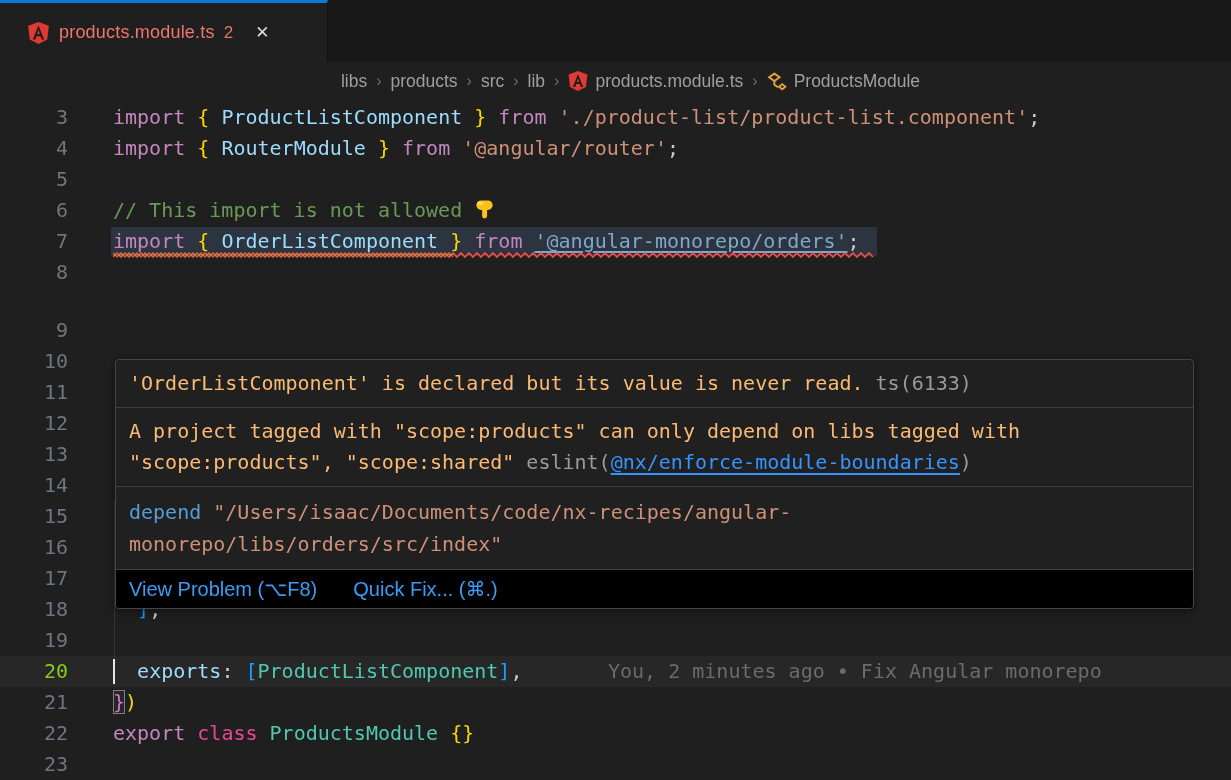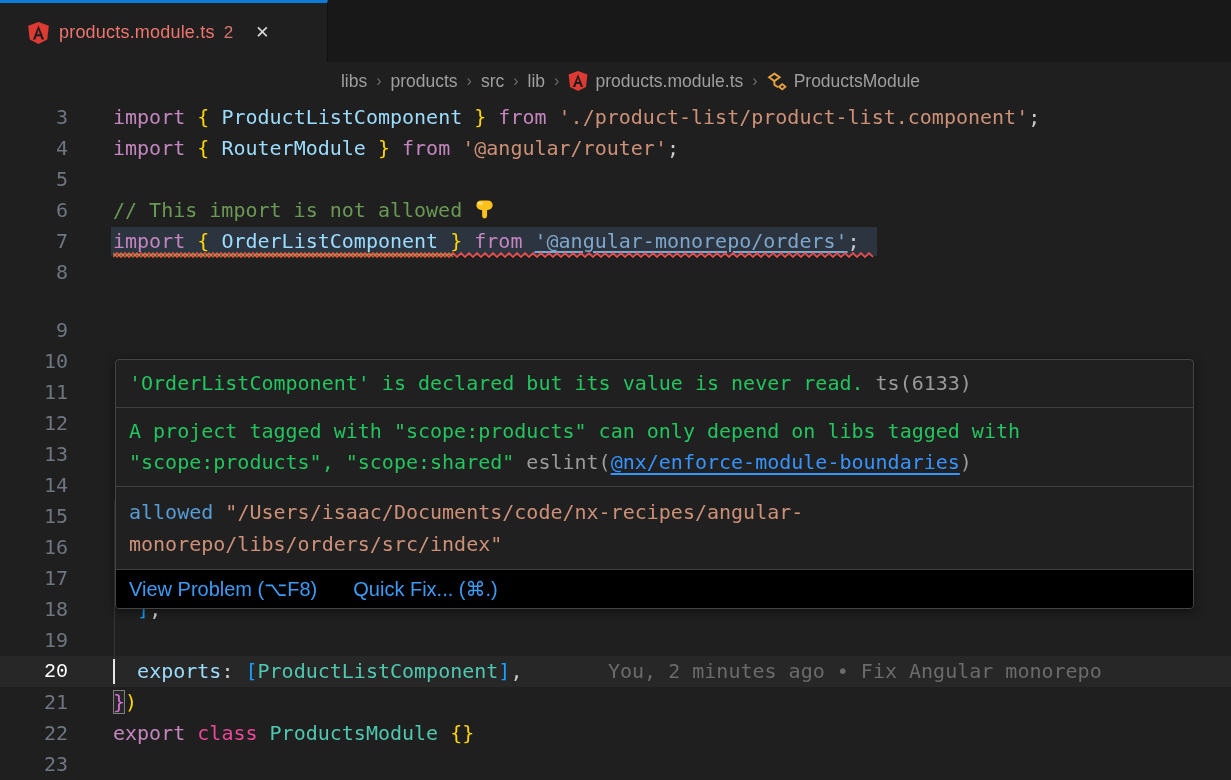--- a/index.html
+++ b/index.html
@@ -23,21 +23,21 @@
   .breadcrumb .bc-sep{color:#6e6e6e;margin:0 9px;font-size:16px;}
   .breadcrumb .bc-ic{width:20px;height:20px;margin-right:7px;display:inline-block;}
 
   
   .editor{position:absolute;left:0;top:100px;width:1231px;height:680px;background:#1f1f1f;}
   .lines{position:absolute;left:0;top:2px;width:100%;}
   .code-line{position:relative;height:31px;font-family:"DejaVu Sans Mono",monospace;font-size:20px;line-height:31px;}
   .code-line.gap{margin-top:27px;}
   .code-line.active{background:rgba(255,255,255,0.04);}
   .ln{position:absolute;left:0;top:0;width:68px;text-align:right;color:#6e7681;cursor:pointer;}
-  .code-line.active .ln{color:#ffffff;font-family:Liberation Mono, monospace;}
+  .code-line.active .ln{color:#84cc16;}
   .ct{position:absolute;left:113px;top:0;white-space:pre;}
   .guide{position:absolute;top:0;height:31px;width:1px;background:#333639;}
   .hl7{position:absolute;left:111px;top:1px;width:766px;height:29px;background:rgba(86,128,178,0.22);}
   .squig{position:absolute;left:113px;top:26px;}
   .cursor{position:absolute;left:113px;top:3px;width:2px;height:25px;background:#e5e5e5;}
   .blame{position:absolute;left:608px;top:0;color:#6b6b6b;white-space:pre;}
 
   
   .tk-kw{color:#C586C0;}  .tk-kwb{color:#ec4899;}
   .tk-str{color:#CE9178;} .tk-cmt{color:#6A9955;}
@@ -49,21 +49,21 @@
   .tk-emoji svg{vertical-align:-3px;}
 
   
   .hover{position:absolute;left:115px;top:259px;width:1079px;background:#202020;
          border:1px solid #454545;border-radius:4px;z-index:10;
          box-shadow:0 2px 10px rgba(0,0,0,0.5);overflow:hidden;}
   .hv-sec{padding:8px 13px;font-family:"DejaVu Sans Mono",monospace;font-size:20px;line-height:31px;}
   .hv-sec.s3{padding:9px 13px;line-height:32px;}
   .hv-row{white-space:pre;}
   .hv-div{height:1px;background:#404040;}
-  .tk-msg{color:#22c55e;} .tk-dim{color:#9b9b9b;}
+  .tk-msg{color:#fdba74;} .tk-dim{color:#9b9b9b;}
   .tk-plink{color:#3794ff;text-decoration:underline;text-underline-offset:4px;cursor:pointer;}
   .tk-pkw{color:#569CD6;} .tk-pstr{color:#CE9178;}
   .hv-status{height:38px;background:#000000;display:flex;align-items:center;gap:36px;
          padding-left:13px;font-size:20px;}
   .hv-action{color:#3c9cf5;cursor:pointer;}
 </style>
 </head>
 <body>
 
 <div class="tabstrip">
@@ -229,21 +229,21 @@
       <div class="hv-sec">
         <div class="hv-row"><span class="tk-msg">'OrderListComponent' is declared but its value is never read. </span><span class="tk-dim">ts(6133)</span></div>
       </div>
       <div class="hv-div"></div>
       <div class="hv-sec">
         <div class="hv-row"><span class="tk-msg">A project tagged with "scope:products" can only depend on libs tagged with</span></div>
         <div class="hv-row"><span class="tk-msg">"scope:products", "scope:shared" </span><span class="tk-dim">eslint(</span><span class="tk-plink">@nx/enforce-module-boundaries</span><span class="tk-dim">)</span></div>
       </div>
       <div class="hv-div"></div>
       <div class="hv-sec s3">
-        <div class="hv-row"><span class="tk-pkw">allowed</span><span class="tk-pstr"> "/Users/isaac/Documents/code/nx-recipes/angular-</span></div>
+        <div class="hv-row"><span class="tk-pkw">depend</span><span class="tk-pstr"> "/Users/isaac/Documents/code/nx-recipes/angular-</span></div>
         <div class="hv-row"><span class="tk-pstr">monorepo/libs/orders/src/index"</span></div>
       </div>
       <div class="hv-div"></div>
       <div class="hv-status">
         <span class="hv-action">View Problem (⌥F8)</span>
         <span class="hv-action">Quick Fix... (⌘.)</span>
       </div>
     </div>
 </div>
 

